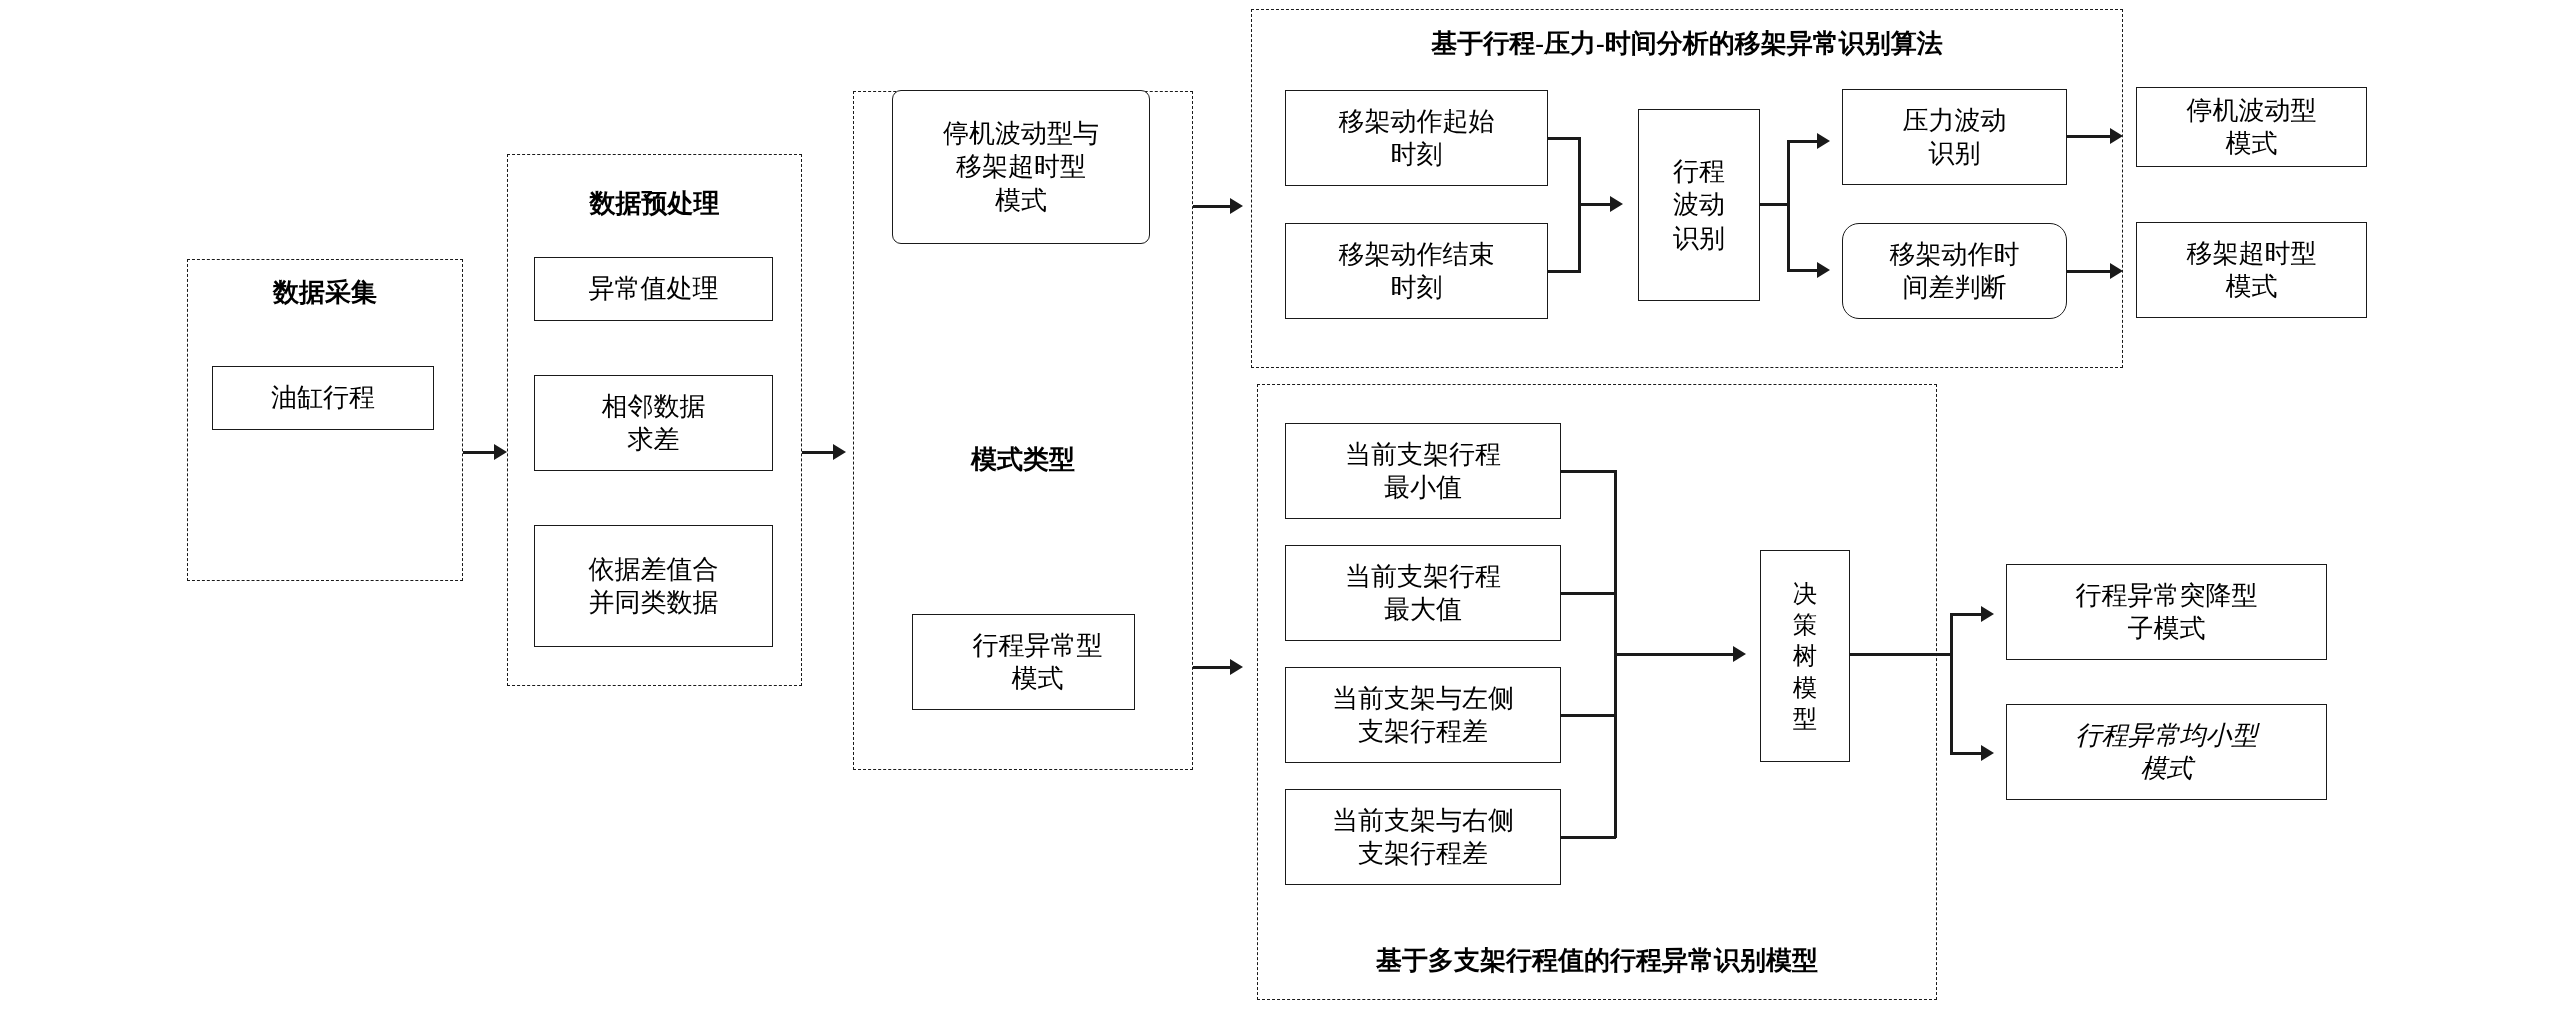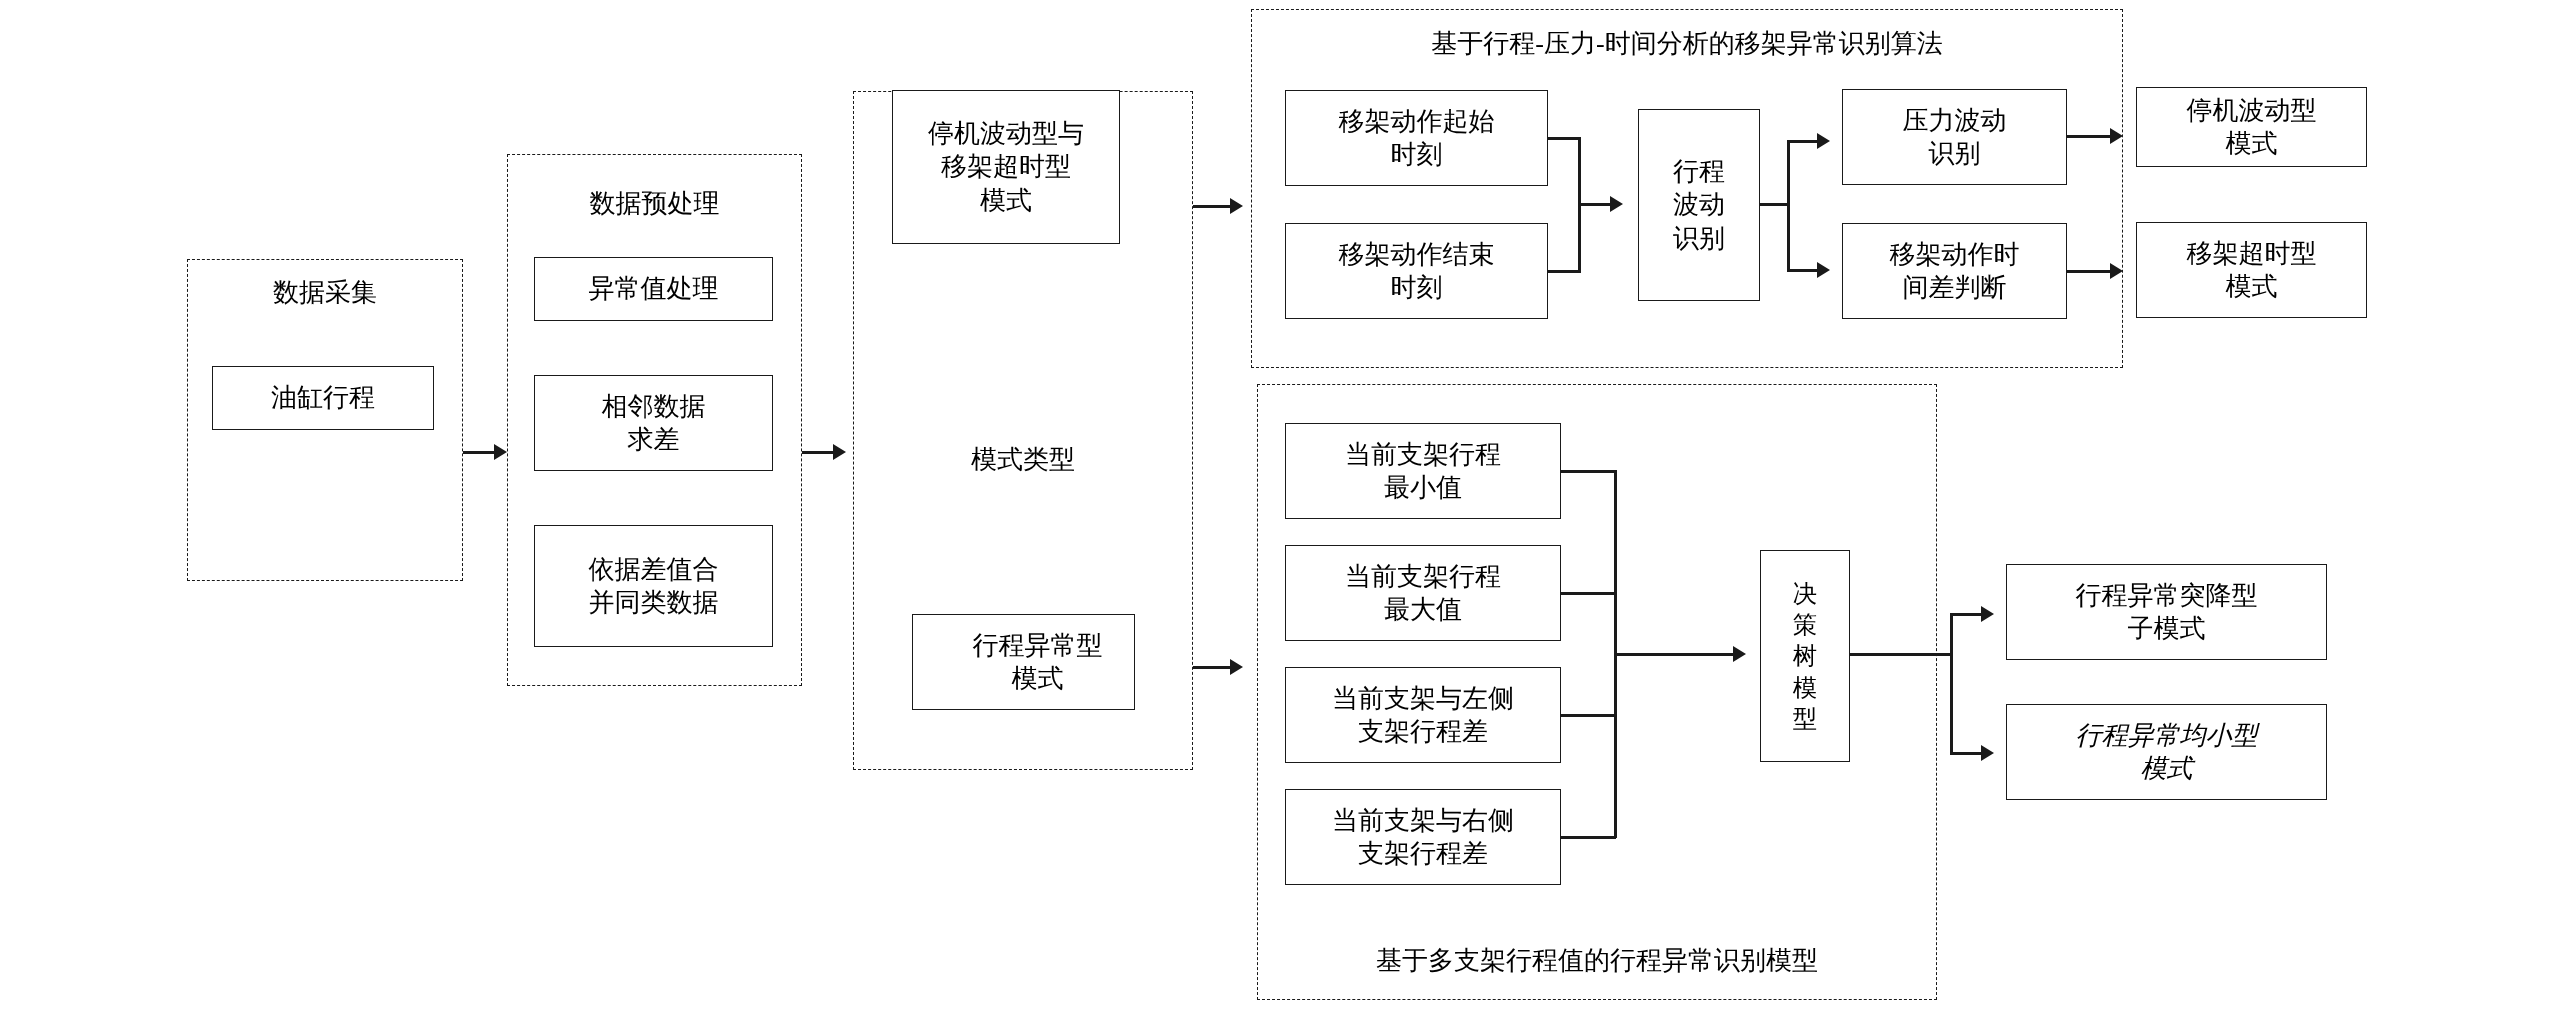--- a/index.html
+++ b/index.html
@@ -37,20 +37,21 @@
     box-sizing:border-box;
     z-index:2;
   }
   .dlabel{
     position:absolute;
     font-size:26px;
     text-align:center;
     white-space:pre-line;
     line-height:1.28;
     z-index:4;
+    font-weight:bold;
   }
   
   .ln{
     position:absolute;
     background:#1a1a1a;
     z-index:3;
   }
   .arrow{
     position:absolute;
     width:0;height:0;
@@ -77,21 +78,21 @@
   <div class="sbox" style="left:534px;top:257px;width:239px;height:64px;">异常值处理</div>
   <div class="sbox" style="left:534px;top:375px;width:239px;height:96px;">相邻数据
 求差</div>
   <div class="sbox" style="left:534px;top:525px;width:239px;height:122px;">依据差值合
 并同类数据</div>
 
   <div class="ln" style="left:802px;top:451px;width:32px;height:2.6px;"></div>
   <div class="arrow" style="left:833px;top:444px;"></div>
 
   <div class="dbox" style="left:853px;top:91px;width:340px;height:679px;"></div>
-  <div class="sbox" style="left:892px;top:90px;width:228px;height:154px;">停机波动型与
+  <div class="sbox" style="left:892px;top:90px;width:258px;height:154px;border-radius:9px;">停机波动型与
 移架超时型
 模式</div>
   <div class="dlabel" style="left:853px;top:443px;width:340px;">模式类型</div>
   <div class="sbox" style="left:912px;top:614px;width:223px;height:96px;padding-left:28px;">行程异常型
 模式</div>
 
   <div class="ln" style="left:1193px;top:205px;width:38px;height:2.6px;"></div>
   <div class="arrow" style="left:1230px;top:198px;"></div>
 
   <div class="ln" style="left:1193px;top:666px;width:38px;height:2.6px;"></div>
@@ -117,21 +118,21 @@
 
   <div class="ln" style="left:1760px;top:203px;width:29.5px;height:2.6px;"></div>
   <div class="ln" style="left:1787px;top:140px;width:2.6px;height:131px;"></div>
   <div class="ln" style="left:1787px;top:140px;width:31px;height:2.6px;"></div>
   <div class="arrow" style="left:1817px;top:133px;"></div>
   <div class="ln" style="left:1787px;top:269px;width:31px;height:2.6px;"></div>
   <div class="arrow" style="left:1817px;top:262px;"></div>
 
   <div class="sbox" style="left:1842px;top:89px;width:225px;height:96px;">压力波动
 识别</div>
-  <div class="sbox" style="left:1842px;top:223px;width:225px;height:96px;">移架动作时
+  <div class="sbox" style="left:1842px;top:223px;width:225px;height:96px;border-radius:17px;">移架动作时
 间差判断</div>
 
   <div class="ln" style="left:2067px;top:135px;width:45px;height:2.6px;"></div>
   <div class="arrow" style="left:2110px;top:128px;"></div>
   <div class="ln" style="left:2067px;top:270px;width:45px;height:2.6px;"></div>
   <div class="arrow" style="left:2110px;top:263px;"></div>
 
   <div class="sbox" style="left:2136px;top:87px;width:231px;height:80px;">停机波动型
 模式</div>
   <div class="sbox" style="left:2136px;top:222px;width:231px;height:96px;">移架超时型

